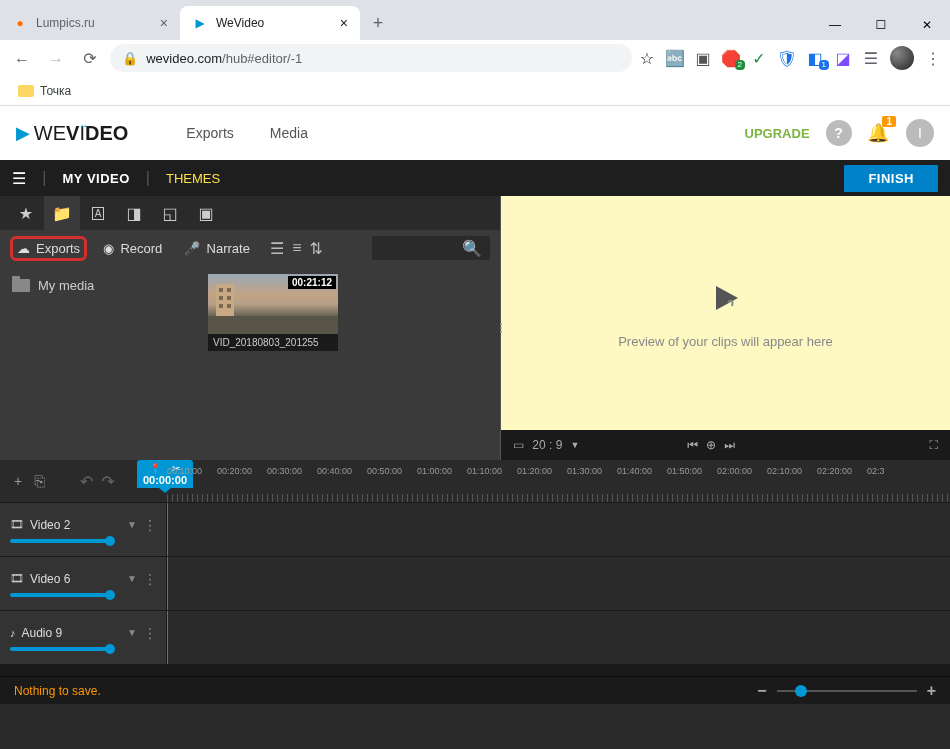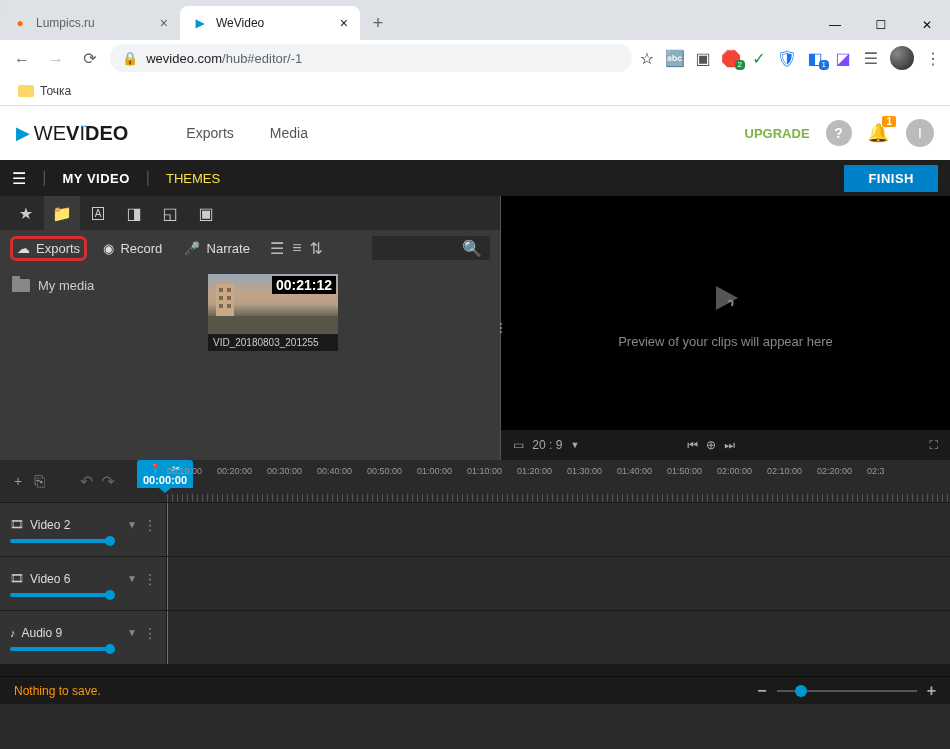--- a/index.html
+++ b/index.html
@@ -70,24 +70,24 @@
 .sort-btn { color: #bbb; cursor: pointer; font-size: 16px; }
 .search-box { margin-left: auto; width: 118px; height: 24px; background: #2a2a2a; border-radius: 2px; display: flex; align-items: center; justify-content: flex-end; padding: 0 8px; }
 .media-body { flex: 1; display: flex; }
 .folder-list { width: 200px; padding: 8px; }
 .folder-item { display: flex; align-items: center; gap: 8px; color: #ccc; font-size: 13px; padding: 4px; cursor: pointer; }
 .folder-icon-flat { width: 18px; height: 13px; background: #888; border-radius: 1px; position: relative; }
 .folder-icon-flat::before { content: ""; position: absolute; top: -3px; left: 0; width: 8px; height: 3px; background: #888; border-radius: 1px 1px 0 0; }
 .thumbs { flex: 1; padding: 8px; }
 .thumb { width: 130px; background: #2a2a2a; cursor: pointer; }
 .thumb-img { width: 130px; height: 60px; background: linear-gradient(180deg, #9aa8b5 0%, #c2a385 35%, #b5a088 50%, #6b6555 70%, #5a5648 100%); position: relative; }
-.thumb-duration { position: absolute; top: 2px; right: 2px; background: #000; color: #fff; font-size: 14px; padding: 1px 4px; font-weight: bold; }
+.thumb-duration { position: absolute; top: 2px; right: 2px; background: #000; color: #fff; font-size: 10px; padding: 1px 4px; font-weight: bold; }
 .thumb-label { background: #1a1a1a; color: #ccc; font-size: 10px; padding: 3px 5px; white-space: nowrap; overflow: hidden; }
 
-.right-pane { flex: 1; background: #000000; display: flex; flex-direction: column; position: relative; border-left: 1px solid #555; }
+.right-pane { flex: 1; background: #fef9c3; display: flex; flex-direction: column; position: relative; border-left: 1px solid #555; }
 .resize-handle { position: absolute; left: -3px; top: 50%; transform: translateY(-50%); width: 6px; height: 30px; display: flex; flex-direction: column; justify-content: center; gap: 2px; cursor: ew-resize; }
 .resize-handle span { width: 2px; height: 2px; background: #999; border-radius: 50%; margin: 0 auto; }
 .preview-area { flex: 1; display: flex; flex-direction: column; align-items: center; justify-content: center; color: #888; gap: 16px; }
 .play-logo { width: 40px; height: 40px; position: relative; }
 .play-logo svg { width: 100%; height: 100%; }
 .preview-text { font-size: 13px; }
 .preview-controls { height: 30px; background: #1a1a1a; display: flex; align-items: center; padding: 0 12px; gap: 8px; color: #aaa; font-size: 12px; }
 .pc-left { display: flex; align-items: center; gap: 8px; }
 .pc-right { margin-left: auto; display: flex; align-items: center; gap: 10px; cursor: pointer; }
 .pc-mid { display: flex; gap: 8px; margin-left: 100px; }

